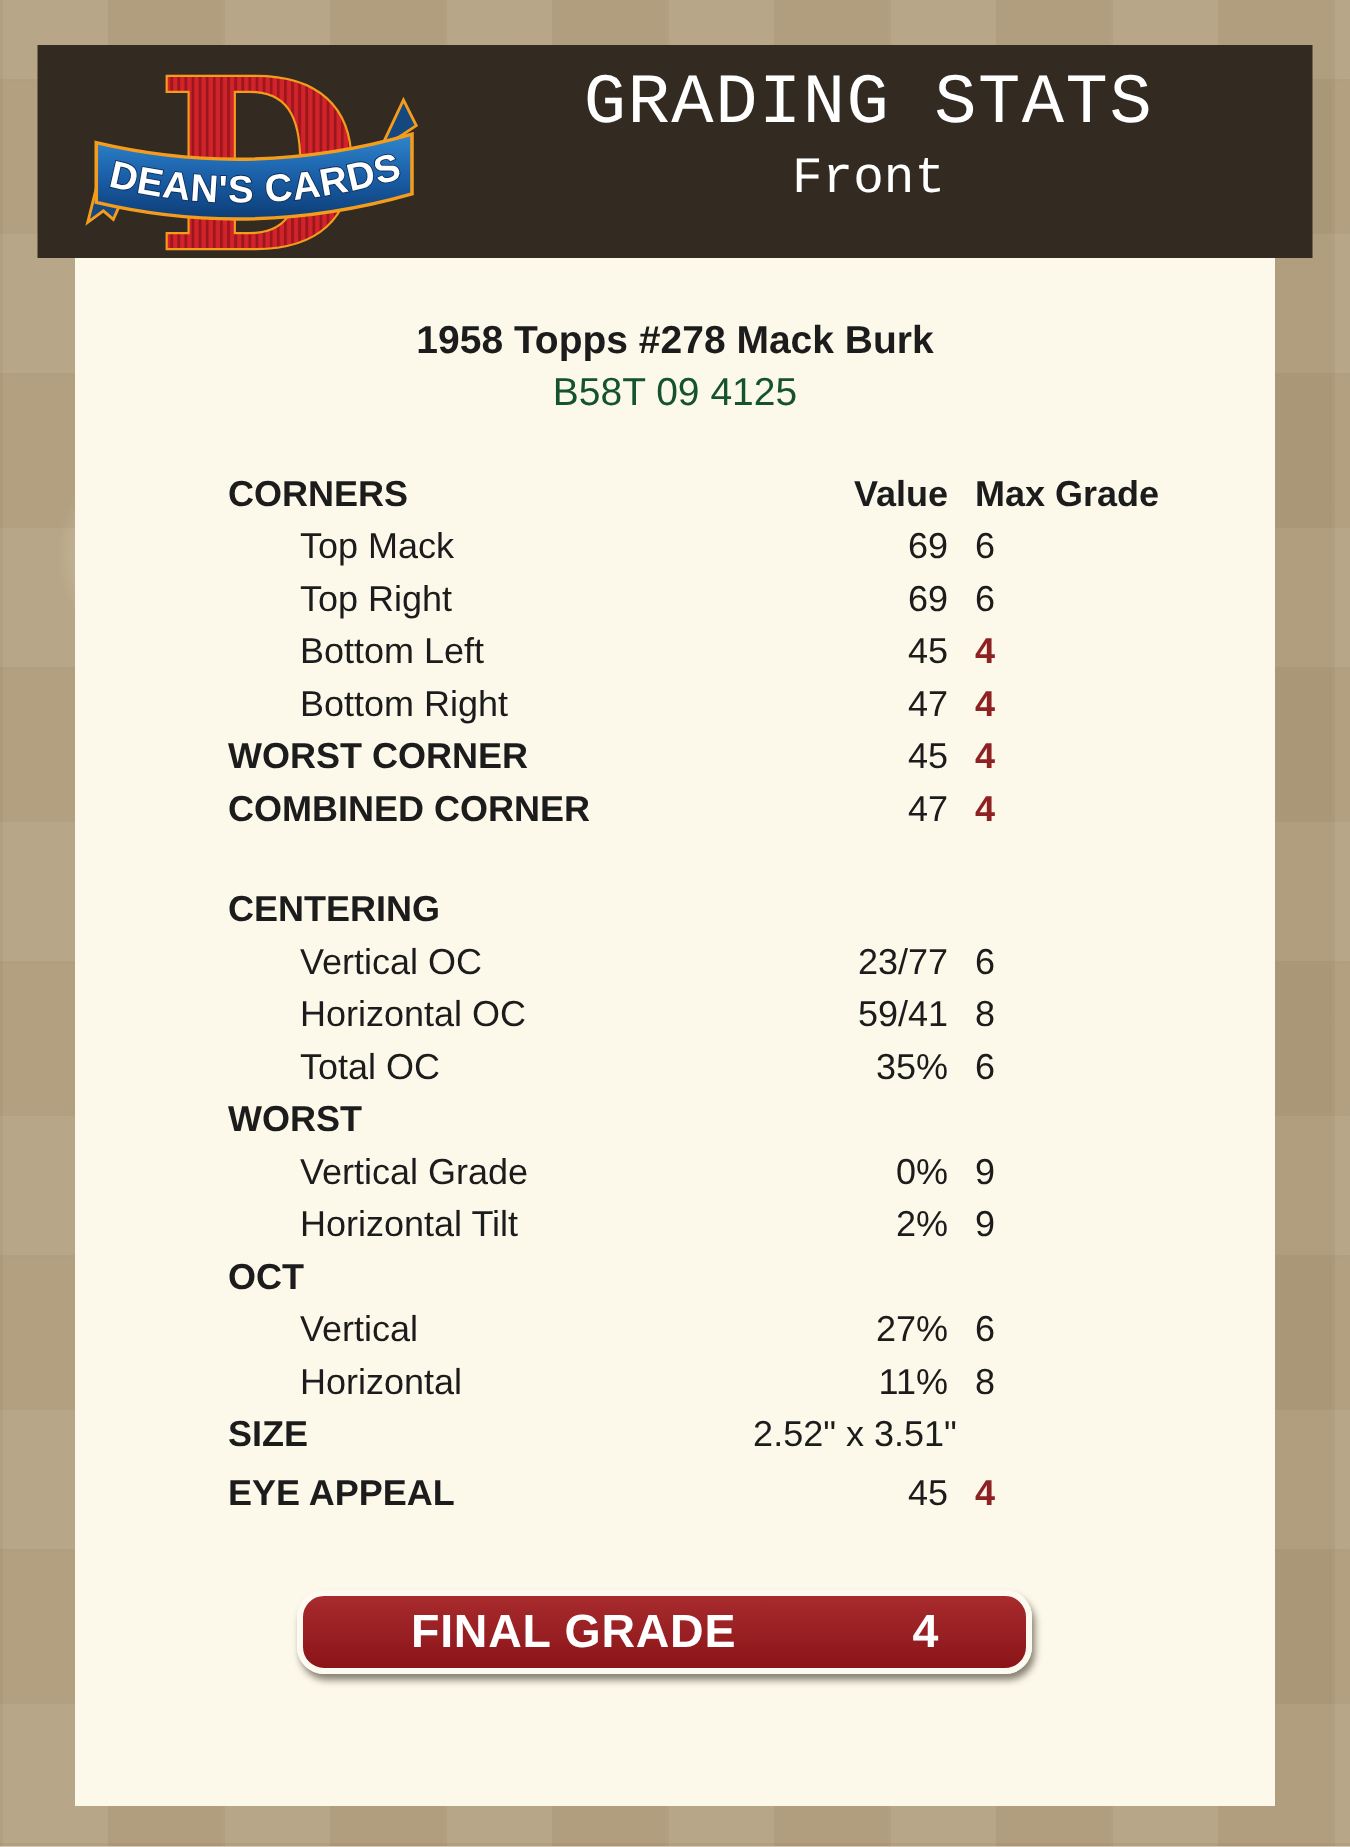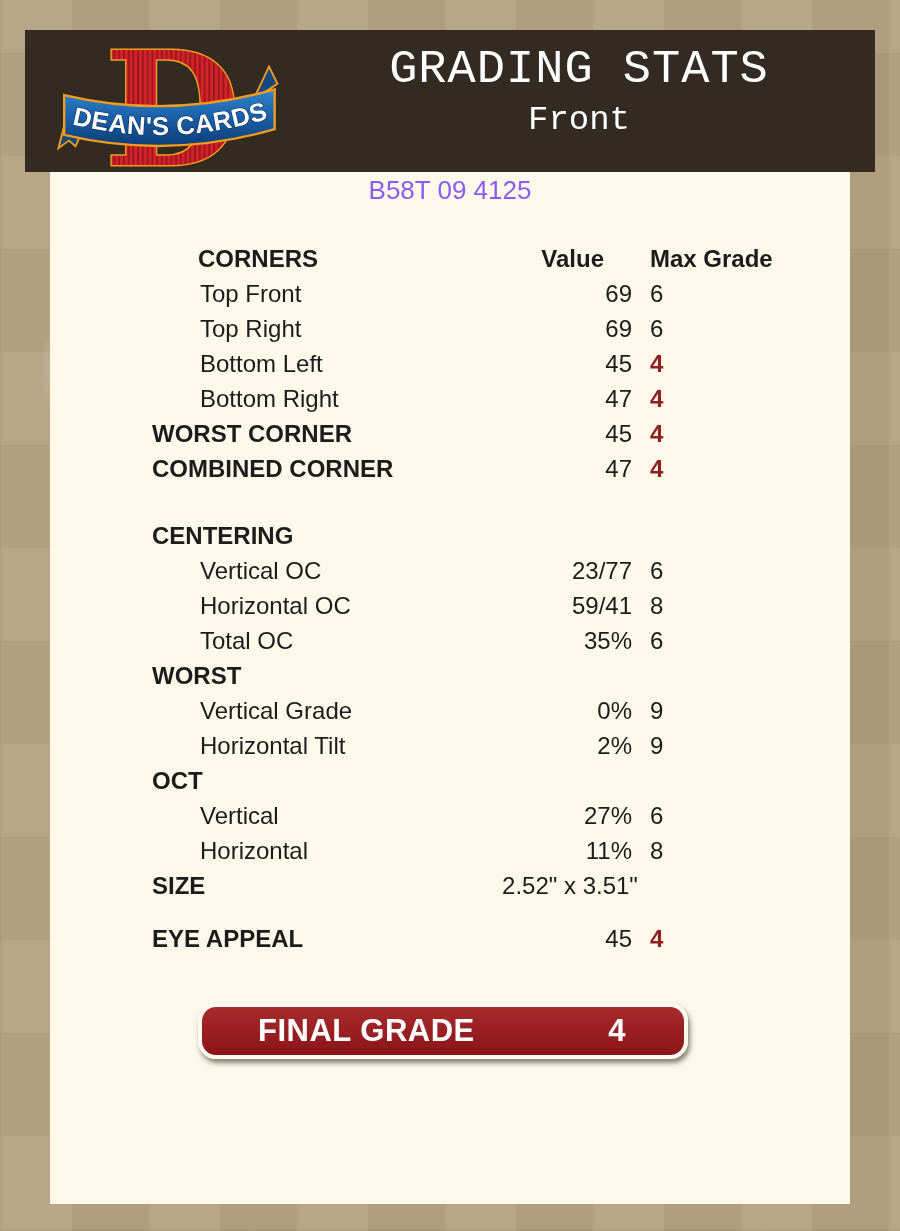--- a/index.html
+++ b/index.html
@@ -26,45 +26,45 @@
   }
   .logo{margin:12px 0 0 28px;width:230px;height:128px;flex:0 0 auto;}
   .header-text{flex:1;text-align:center;color:#ffffff;padding-top:12px;font-family:Liberation Mono, monospace;}
   .header-title{font-size:47px;line-height:56px;letter-spacing:1px;font-weight:400;}
   .header-subtitle{font-size:34px;line-height:44px;font-weight:400;}
   .card{
     position:absolute;left:50px;top:172px;width:800px;height:1032px;
     background:#fcf8ea;color:#1c1c1c;
   }
   .card-title{margin-top:37px;text-align:center;font-size:26px;line-height:34px;font-weight:bold;}
-  .card-serial{text-align:center;font-size:26px;line-height:36px;color:#8b5cf6;}
+  .card-serial{text-align:center;font-size:26px;line-height:36px;color:#14532d;}
   .stats{margin-top:33px;}
   .row{
     height:35px;display:flex;align-items:center;
     padding-left:102px;padding-right:50px;font-size:24px;
   }
   .lbl{flex:1;text-align:left;white-space:nowrap;}
   .val{width:150px;text-align:right;white-space:nowrap;}
   .grd{width:150px;margin-left:18px;text-align:left;white-space:nowrap;}
-  .hdr .lbl,.hdr .val,.hdr .grd{font-weight:bold;margin-left:46px;}
+  .hdr .lbl,.hdr .val,.hdr .grd{font-weight:bold;}
   .sec .lbl{font-weight:bold;}
   .ind .lbl{padding-left:48px;}
   .red .grd{color:#8e2121;font-weight:bold;}
   .gap16{margin-top:32px;}
-  .gap18{margin-top:18px;}
+  .gap18{margin-top:4px;}
   .size-row .lbl{flex:0 0 188px;}
   .size-row .val{width:310px;}
   .final-grade{
     box-sizing:border-box;
     margin:47px 0 0 148px;width:490px;height:56px;
     background:linear-gradient(#a82b2d,#8a1418);
     border:4px solid #fdfbf1;border-radius:18px;
     box-shadow:2px 4px 5px rgba(96,90,74,0.75);
     display:flex;align-items:center;justify-content:space-between;
-    padding:0 58px 0 56px;cursor:pointer;
+    padding:0 58px 0 72px;cursor:pointer;
     color:#ffffff;font-size:31px;font-weight:bold;letter-spacing:0.5px;
   }
 </style>
 </head>
 <body>
 
 <div class="bg-collage"></div>
 
 <div class="header">
   <svg class="logo" viewBox="0 0 235 135">
@@ -88,31 +88,32 @@
       <textPath href="#bantextpath" startOffset="50%">DEAN'S CARDS</textPath>
     </text>
   </svg>
   <div class="header-text">
     <div class="header-title">GRADING STATS</div>
     <div class="header-subtitle">Front</div>
   </div>
 </div>
 
 <div class="card">
+  <div class="card-title">1958 Topps #278 Mack Burk</div>
   <div class="card-serial">B58T 09 4125</div>
 
   <div class="stats">
     <div class="row hdr">
       <span class="lbl">CORNERS</span>
       <span class="val">Value</span>
       <span class="grd">Max Grade</span>
     </div>
 
     <div class="row ind">
-      <span class="lbl">Top Front</span>
+      <span class="lbl">Top Mack</span>
       <span class="val">69</span>
       <span class="grd">6</span>
     </div>
     <div class="row ind">
       <span class="lbl">Top Right</span>
       <span class="val">69</span>
       <span class="grd">6</span>
     </div>
     <div class="row ind red">
       <span class="lbl">Bottom Left</span>

